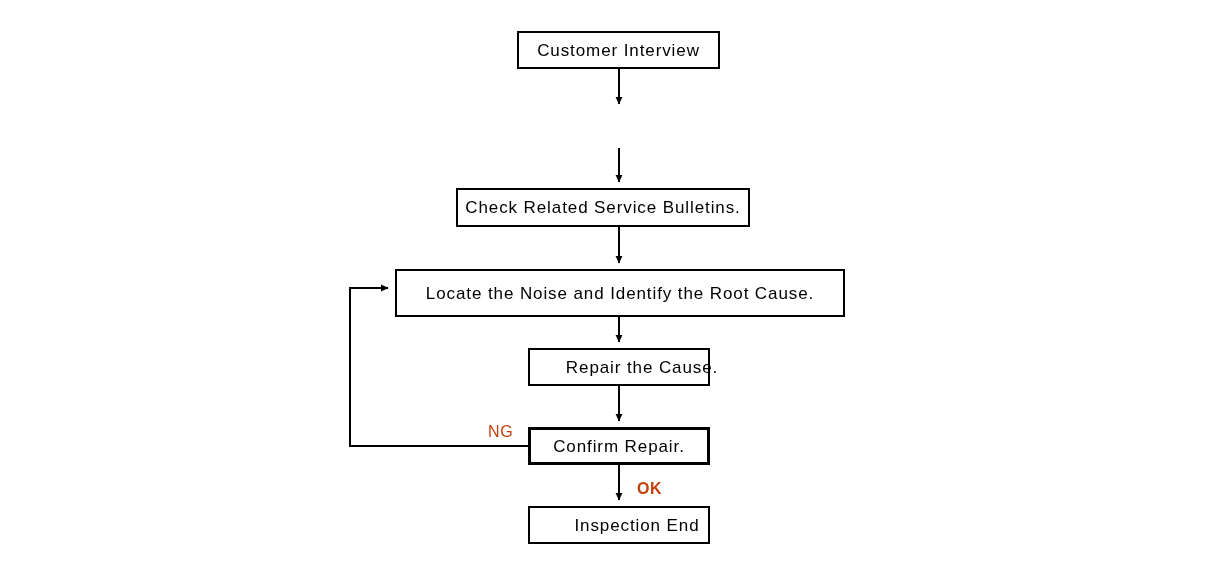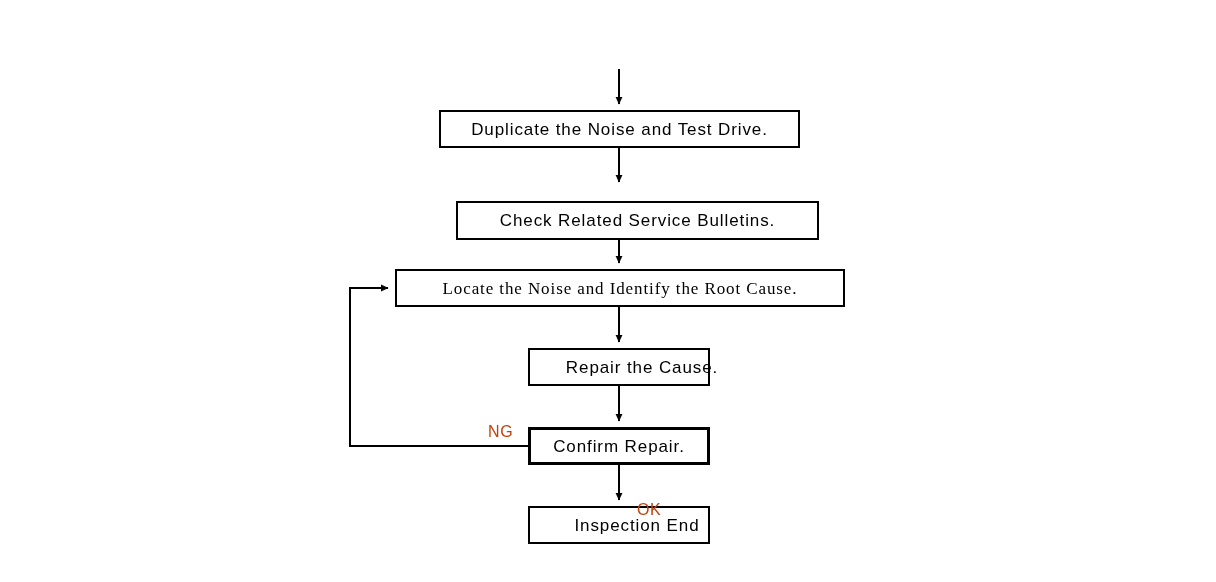--- a/index.html
+++ b/index.html
@@ -90,42 +90,42 @@
 
     <g>
       <line x1="619" y1="465" x2="619" y2="500" stroke="#000000" stroke-width="2" marker-end="url(#arrowhead)"></line>
     </g>
 
     <g>
       <path d="M528,446 L350,446 L350,288 L388,288" fill="none" stroke="#000000" stroke-width="2" marker-end="url(#arrowhead)"></path>
     </g>
   </svg>
 
-
-  <div class="node" style="left:439px; top:110px; width:361px; height:38px;">
-    <span class="node-label">Duplicate the Noise and Test Drive.</span>
+  <div class="node" style="left:517px; top:31px; width:203px; height:38px;">
+    <span class="node-label">Customer Interview</span>
   </div>
 
-  <div class="node" style="left:456px; top:201px; width:363px; height:39px;">
+
+  <div class="node" style="left:456px; top:188px; width:294px; height:39px;">
     <span class="node-label">Check Related Service Bulletins.</span>
   </div>
 
-  <div class="node" style="left:395px; top:269px; width:450px; height:38px;font-family:Liberation Serif, serif;">
+  <div class="node" style="left:395px; top:269px; width:450px; height:48px;">
     <span class="node-label">Locate the Noise and Identify the Root Cause.</span>
   </div>
 
   <div class="node" style="left:528px; top:348px; width:182px; height:38px;padding-left:46px;">
     <span class="node-label">Repair the Cause.</span>
   </div>
 
   <div class="node emphasis" style="left:528px; top:427px; width:182px; height:38px;align-items:center;">
     <span class="node-label">Confirm Repair.</span>
   </div>
 
   <div class="node" style="left:528px; top:506px; width:182px; height:38px;padding-left:36px;">
     <span class="node-label">Inspection End</span>
   </div>
 
   <div class="edge-label" style="left:488px; top:424px;">NG</div>
 
-  <div class="edge-label" style="left:637px; top:502px;">OK</div>
+  <div class="edge-label" style="left:637px; top:481px;font-weight:bold;">OK</div>
 
 </div>
 
 </body></html>

